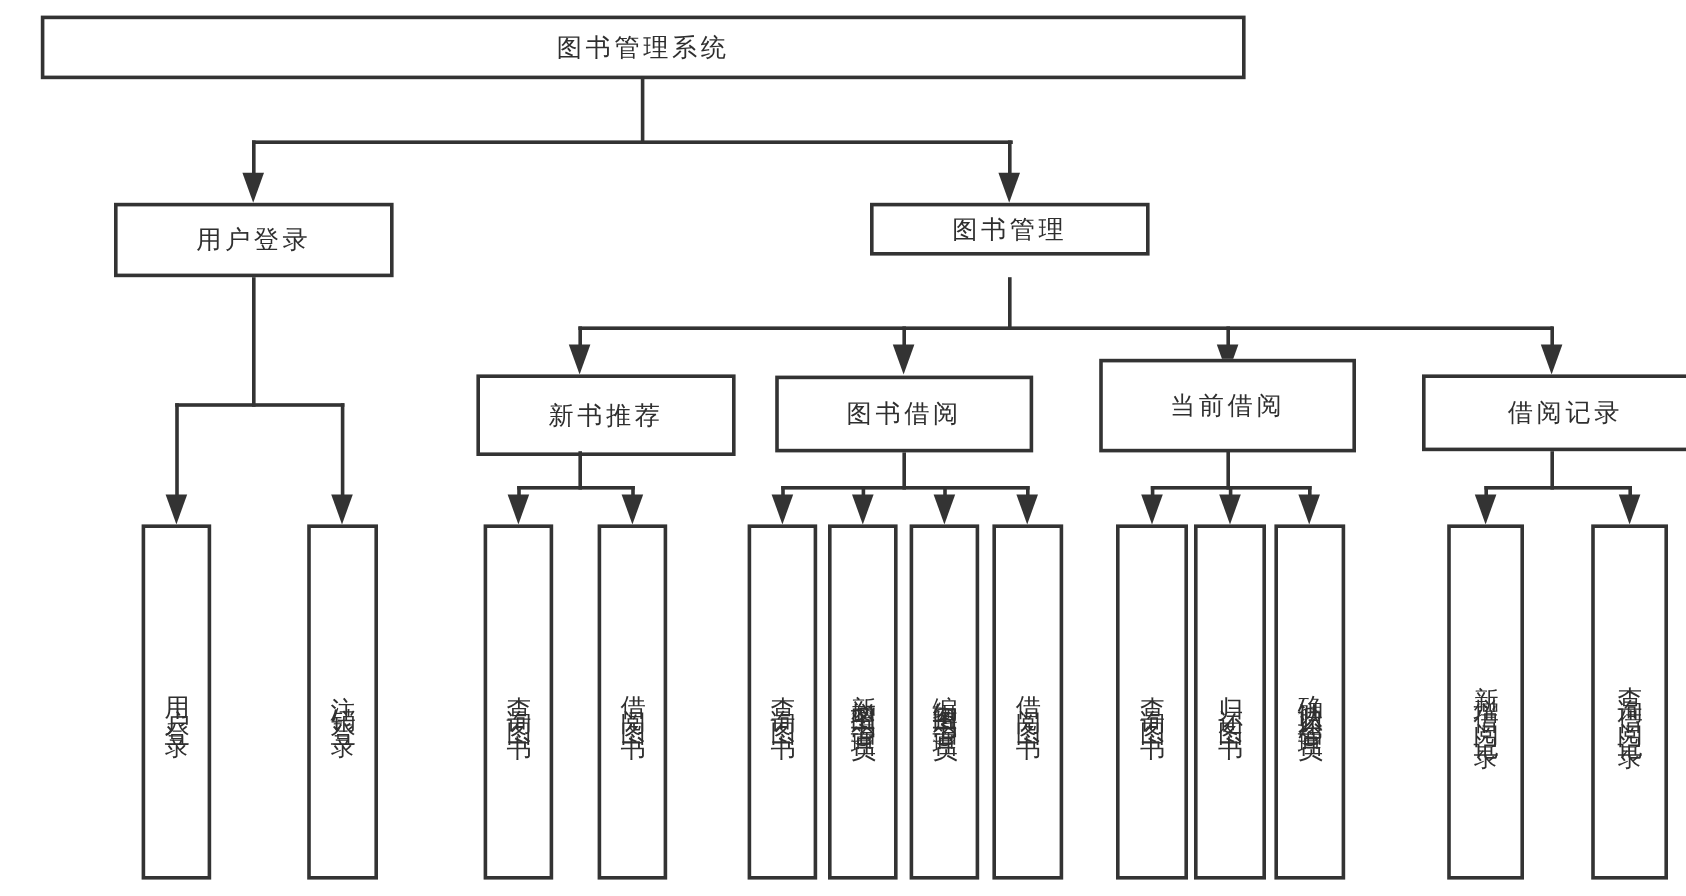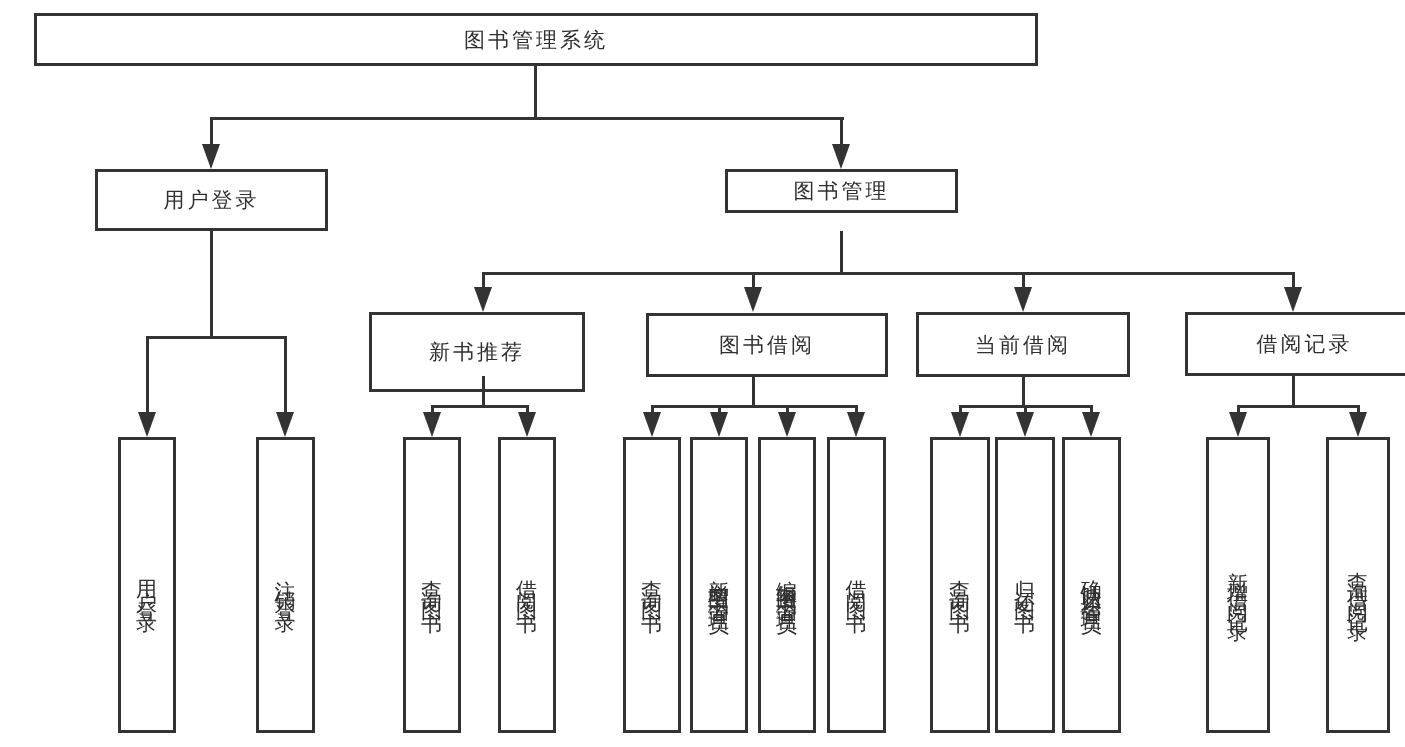--- a/index.html
+++ b/index.html
@@ -67,23 +67,23 @@
   <div class="hl" style="left:469px;top:272px;width:812px"></div>
   <div class="vl" style="left:469px;top:272px;height:18px"></div>
   <div class="ah" style="left:461px;top:287px"></div>
   <div class="vl" style="left:739px;top:272px;height:18px"></div>
   <div class="ah" style="left:731px;top:287px"></div>
   <div class="vl" style="left:1009px;top:272px;height:18px"></div>
   <div class="ah" style="left:1001px;top:287px"></div>
   <div class="vl" style="left:1279px;top:272px;height:18px"></div>
   <div class="ah" style="left:1271px;top:287px"></div>
 
-  <div class="box" style="left:356px;top:312px;width:216px;height:80px">新书推荐</div>
-  <div class="box" style="left:633px;top:313px;width:242px;height:64px">图书借阅</div>
-  <div class="box" style="left:903px;top:312px;width:214px;height:65px">当前借阅</div>
+  <div class="box" style="left:384px;top:312px;width:216px;height:68px">新书推荐</div>
+  <div class="box" style="left:633px;top:313px;width:215px;height:64px">图书借阅</div>
+  <div class="box" style="left:903px;top:299px;width:214px;height:78px">当前借阅</div>
   <div class="box" style="left:1172px;top:312px;width:239px;height:64px">借阅记录</div>
 
   <div class="vl" style="left:469px;top:376px;height:32px"></div>
   <div class="hl" style="left:418px;top:405px;width:98px"></div>
   <div class="vl" style="left:418px;top:405px;height:10px"></div>
   <div class="ah" style="left:410px;top:412px"></div>
   <div class="vl" style="left:513px;top:405px;height:10px"></div>
   <div class="ah" style="left:505px;top:412px"></div>
 
   <div class="vl" style="left:739px;top:377px;height:31px"></div>

